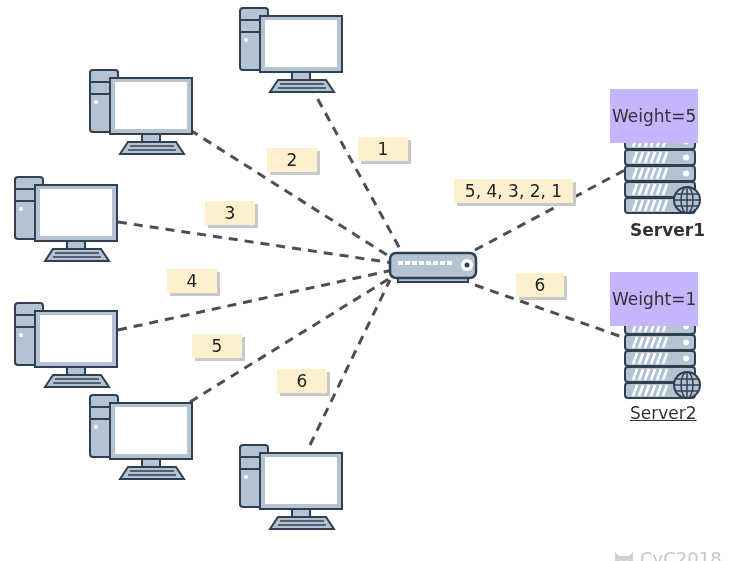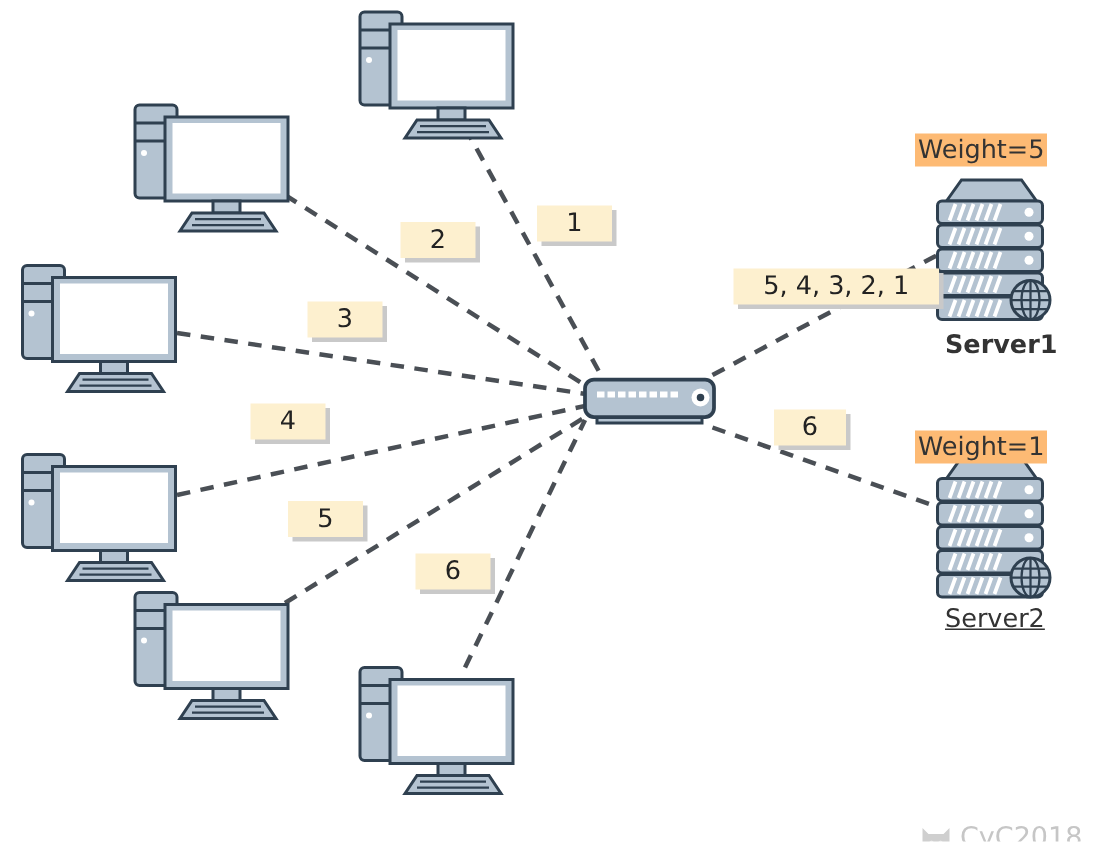--- a/index.html
+++ b/index.html
@@ -1,19 +1,19 @@
 <!DOCTYPE html>
 <html><head>
 <meta charset="utf-8">
 <style>
   html,body{margin:0;padding:0;background:#fff;}
   body{width:733px;height:561px;position:relative;overflow:hidden;font-family:"DejaVu Sans","Liberation Sans",sans-serif;}
   #canvas{position:absolute;left:0;top:0;}
   .note{position:absolute;background:#fdf0cf;box-shadow:3px 3px 0 #c9c9c9;color:#222;font-size:17px;text-align:center;line-height:24px;height:24px;}
-  .wlabel{position:absolute;background:#fdba74;color:#333;font-size:17px;line-height:22px;padding:0 2px;}
+  .wlabel{position:absolute;background:#c4b5fd;color:#333;font-size:17px;line-height:22px;padding:16px 2px;}
   .slabel{position:absolute;color:#333;font-size:17px;}
   .wm{position:absolute;left:612px;top:548px;color:#c6c6c6;font-size:18px;display:flex;align-items:center;gap:4px;}
 </style>
 </head>
 <body>
 
 <svg id="canvas" width="733" height="561">
   <defs>
     <g id="pc">
       <rect x="0" y="0" width="28" height="62" rx="3" fill="#b4c3d1" stroke="#2f4050" stroke-width="2"></rect>
@@ -85,25 +85,25 @@
   <use href="#server" x="625" y="120"></use>
   <use href="#server" x="625" y="305"></use>
 </svg>
 
 <div class="note" style="left:358px;top:137px;width:50px;">1</div>
 <div class="note" style="left:267px;top:148px;width:50px;">2</div>
 <div class="note" style="left:205px;top:201px;width:50px;">3</div>
 <div class="note" style="left:167px;top:269px;width:50px;">4</div>
 <div class="note" style="left:192px;top:334px;width:50px;">5</div>
 <div class="note" style="left:277px;top:369px;width:50px;">6</div>
-<div class="note" style="left:489px;top:179px;width:137px;">5, 4, 3, 2, 1</div>
+<div class="note" style="left:454px;top:179px;width:119px;">5, 4, 3, 2, 1</div>
 <div class="note" style="left:516px;top:273px;width:48px;">6</div>
 
 <div class="wlabel" style="left:610px;top:89px;">Weight=5</div>
-<div class="wlabel" style="left:610px;top:272px;margin-top:15px;">Weight=1</div>
+<div class="wlabel" style="left:610px;top:272px;">Weight=1</div>
 <div class="slabel" style="left:630px;top:220px;font-weight:bold;">Server1</div>
 <div class="slabel" style="left:630px;top:403px;text-decoration:underline;">Server2</div>
 
 <div class="wm">
   <svg width="24" height="20">
     <path d="M3 3 L7 7 L17 7 L21 3 L21 16 Q21 19 18 19 L6 19 Q3 19 3 16 Z" fill="#cfcfcf"></path>
     <circle cx="9" cy="13" r="1.5" fill="#fff"></circle>
       <circle cx="15" cy="13" r="1.5" fill="#fff"></circle>
   </svg>
   <span>CyC2018</span>

